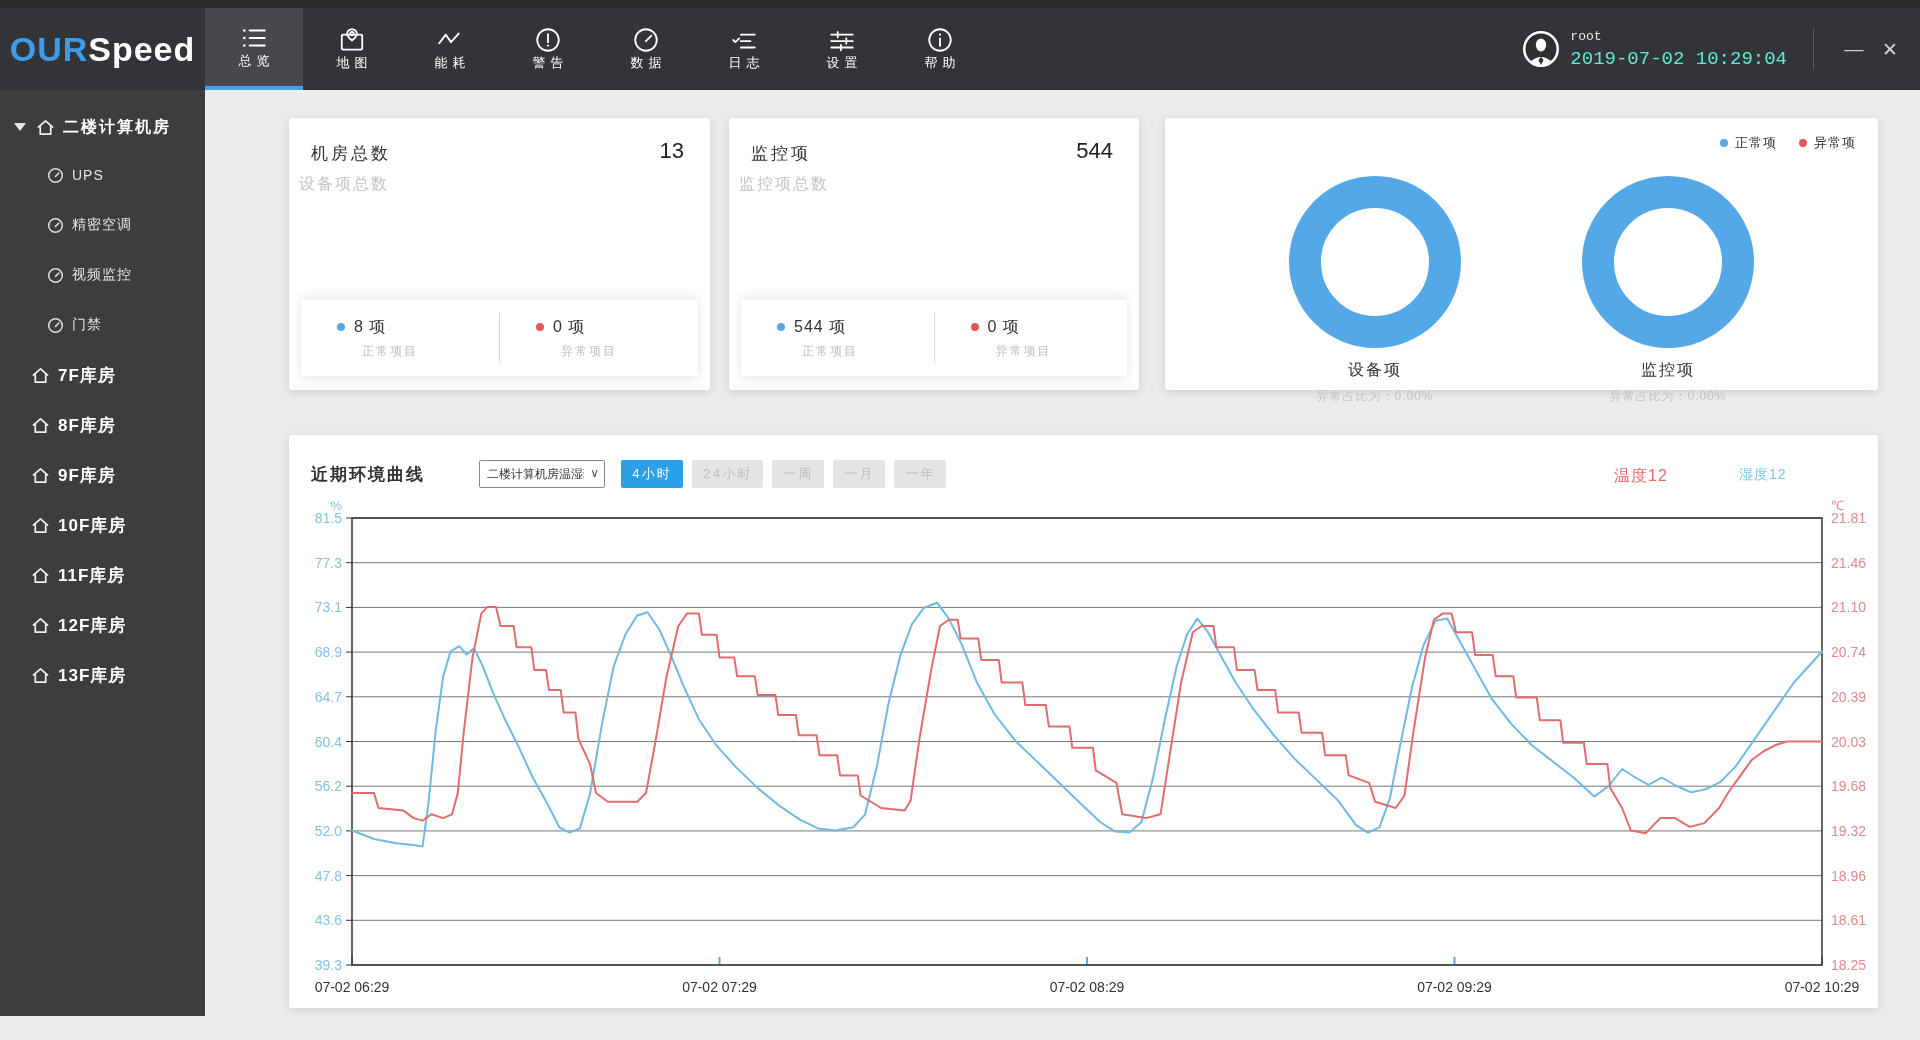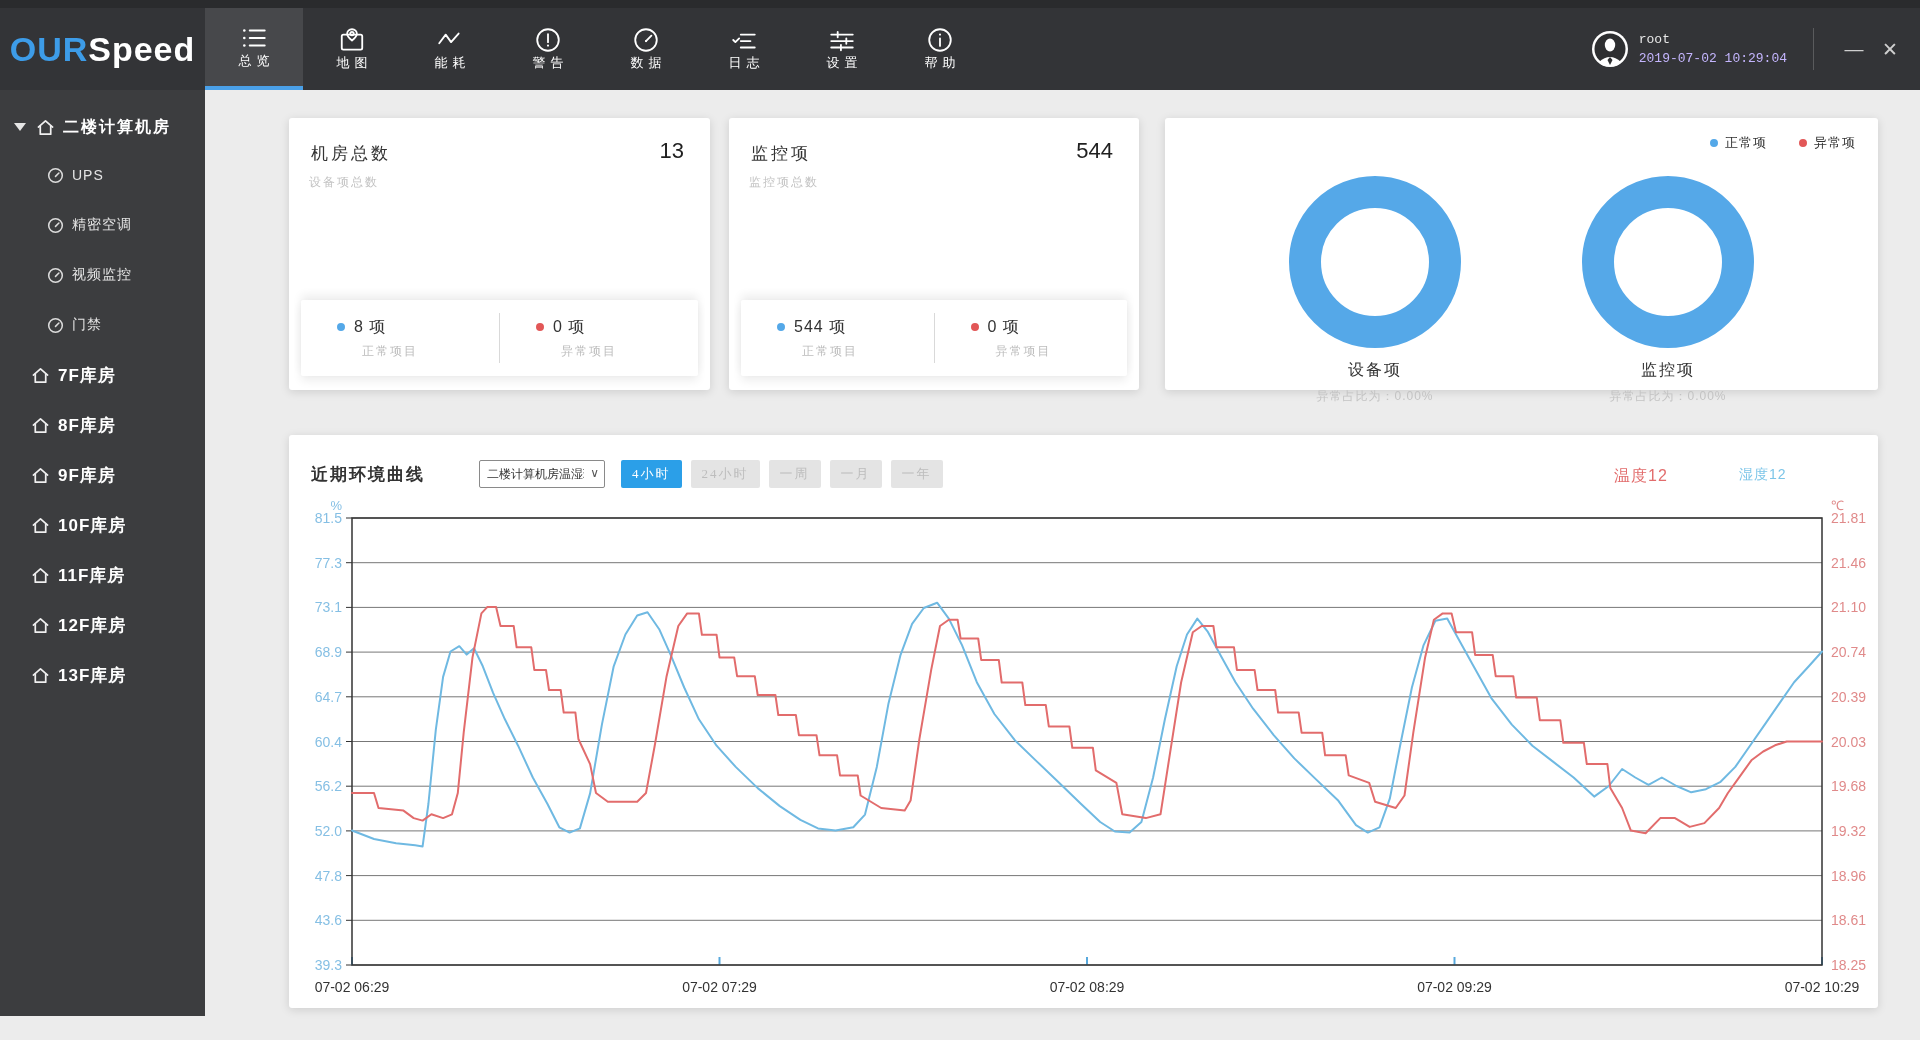--- a/index.html
+++ b/index.html
@@ -16,21 +16,21 @@
   .nav-item { width:98px; height:82px; display:flex; flex-direction:column; align-items:center; justify-content:center; color:#fff; cursor:pointer; }
   .nav-item.active { background:#47484b; border-bottom:4px solid #4aa0e8; }
   .nav-icon { width:28px; height:28px; display:block; }
   .nav-icon svg { width:28px; height:28px; stroke:#fff; fill:none; stroke-width:1.7; stroke-linecap:round; stroke-linejoin:round; }
   .nav-label { font-size:13px; letter-spacing:5px; margin-left:5px; }
 
   .user-area { position:absolute; right:12px; top:8px; height:82px; display:flex; align-items:center; }
   .avatar { width:38px; height:38px; display:block; }
   .user-meta { margin-left:10px; font-family:"Liberation Mono", monospace; }
   .user-name { color:#e8e8e8; font-size:13px; margin-bottom:4px; }
-  .user-time { color:#c4b5fd; font-size:13px; }
+  .user-time { color:#5eead4; font-size:19px; }
   .win-divider { width:1px; height:42px; background:#5a5b5d; margin:0 22px 0 26px; }
   .win-btn { color:#cfcfcf; font-size:19px; width:36px; text-align:center; cursor:pointer; user-select:none; }
 
   
   aside { position:absolute; left:0; top:90px; width:205px; height:926px; background:#3c3d3f; padding-top:14px; }
   .side-group { height:46px; display:flex; align-items:center; padding-left:14px; cursor:pointer; }
   .caret { width:0; height:0; border-left:6px solid transparent; border-right:6px solid transparent; border-top:8px solid #e6e6e6; margin-right:10px; }
   .side-ico { width:19px; height:19px; margin-right:8px; flex:0 0 auto; }
   .side-ico svg { width:19px; height:19px; stroke:#f0f0f0; fill:none; stroke-width:1.8; stroke-linecap:round; stroke-linejoin:round; }
   .side-group-label { color:#ffffff; font-size:16px; font-weight:bold; letter-spacing:2px; }
@@ -44,56 +44,56 @@
 
   
   .card { position:absolute; background:#ffffff; border-radius:3px; box-shadow:0 2px 10px rgba(0,0,0,0.13); }
   .card-rooms    { left:289px; top:118px; width:421px; height:272px; }
   .card-monitors { left:729px; top:118px; width:410px; height:272px; }
   .card-donuts   { left:1165px; top:118px; width:713px; height:272px; }
   .chart-panel   { left:289px; top:435px; width:1589px; height:573px; }
 
   .card-title { position:absolute; left:22px; top:24px; font-size:17px; color:#333; letter-spacing:3px; }
   .card-value { position:absolute; right:26px; top:20px; font-size:22px; color:#1f1f1f; }
-  .card-sub { position:absolute; left:20px; top:56px; font-size:12px; color:#c3c3c3; letter-spacing:2px; }
+  .card-sub { position:absolute; left:10px; top:56px; font-size:16px; color:#c3c3c3; letter-spacing:2px; }
 
   .stat-strip { position:absolute; left:12px; right:12px; bottom:14px; height:76px; background:#fff;
                 box-shadow:0 -5px 10px rgba(0,0,0,0.07), 0 5px 10px rgba(0,0,0,0.07); border-radius:2px;
                 display:flex; align-items:center; }
   .stat-half { flex:1 1 0; padding-left:36px; }
   .stat-line { display:flex; align-items:center; gap:9px; }
   .ring { width:8px; height:8px; border-radius:50%; flex:0 0 auto; }
   .ring-blue { border:4px solid #54a8e8; }
   .ring-red  { border:4px solid #e25757; }
   .stat-value { font-size:16px; color:#333; letter-spacing:1px; }
   .stat-label { margin-left:25px; margin-top:5px; font-size:12px; color:#bdbdbd; letter-spacing:2px; }
   .stat-divider { width:1px; height:50px; background:#d9d9d9; }
 
   
-  .donut-legend { position:absolute; right:22px; top:16px; display:flex; gap:32px; align-items:center; }
+  .donut-legend { position:absolute; right:22px; top:16px; display:flex; gap:22px; align-items:center; }
   .donut-legend-item { display:flex; align-items:center; gap:7px; cursor:pointer; }
   .donut-legend-label { font-size:13px; color:#333; letter-spacing:1px; }
   .lring { width:7px; height:7px; border-radius:50%; }
   .lring-blue { border:4px solid #54a8e8; }
   .lring-red  { border:4px solid #e25757; }
   .donut-box { position:absolute; top:56px; width:176px; text-align:center; }
   .donut-box.d1 { left:122px; }
   .donut-box.d2 { left:415px; }
   .donut-label { font-size:16px; color:#333; letter-spacing:2px; margin-top:6px; }
   .donut-ratio { font-size:12px; color:#c3c3c3; letter-spacing:1px; margin-top:7px; }
 
   
   .chart-title { position:absolute; left:22px; top:28px; font-size:17px; font-weight:bold; color:#333; letter-spacing:2px; }
   .select-wrap { position:absolute; left:190px; top:25px; width:126px; height:28px; }
   .select-wrap select { width:100%; height:100%; border:1px solid #8a8a8a; border-radius:2px; background:#fff; color:#333;
                         font-size:12px; padding:0 20px 0 7px; appearance:none; -webkit-appearance:none; font-family:"Liberation Sans",sans-serif; }
   .select-arrow { position:absolute; right:6px; top:6px; font-size:12px; color:#555; pointer-events:none; }
   .range-group { position:absolute; left:332px; top:25px; display:flex; gap:9px; }
   .range-btn { height:28px; padding:0 11px; font-size:13px; letter-spacing:2px; border:none; border-radius:2px;
-               background:#e4e4e4; color:#bdbdbd; cursor:pointer; font-family:Liberation Serif, serif; }
+               background:#e4e4e4; color:#bdbdbd; cursor:pointer; font-family:Liberation Mono, monospace; }
   .range-btn.active { background:#2b9fe8; color:#fff; }
   .chart-legend-temp { position:absolute; left:1325px; top:31px; font-size:16px; color:#e26c6c; cursor:pointer; letter-spacing:1px; }
   .chart-legend-hum  { position:absolute; left:1450px; top:31px; font-size:14px; color:#7cc5e8; cursor:pointer; letter-spacing:1px; }
   #env-chart { position:absolute; left:0; top:60px; font-family:"Liberation Sans",sans-serif; }
 </style>
 </head>
 <body>
 
 <header>
   <div class="logo">

